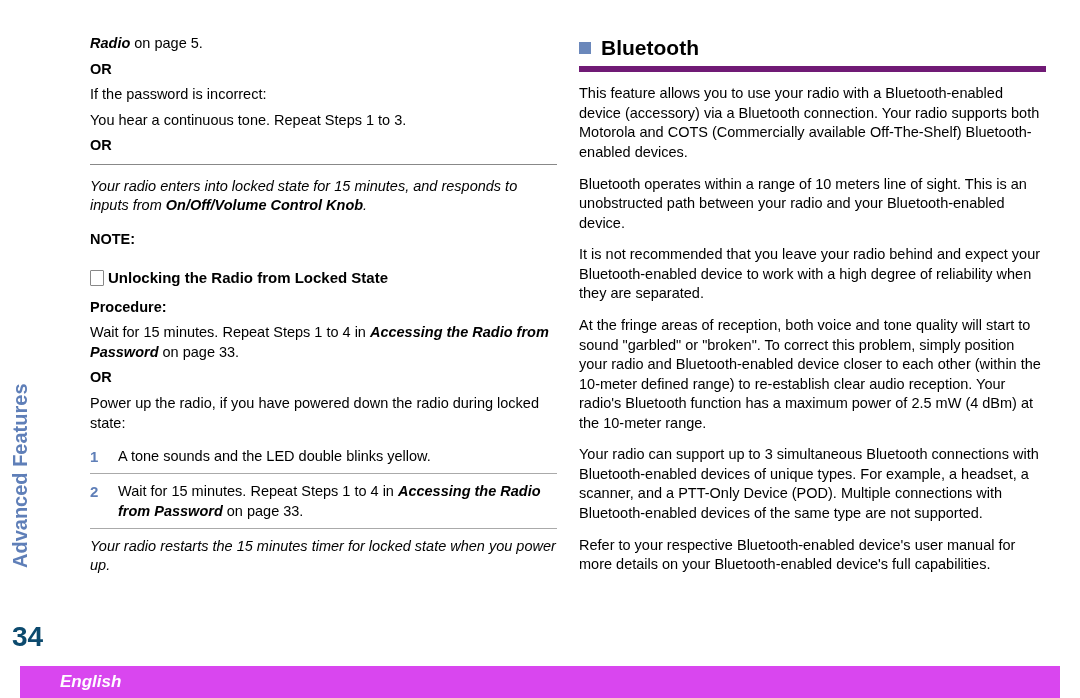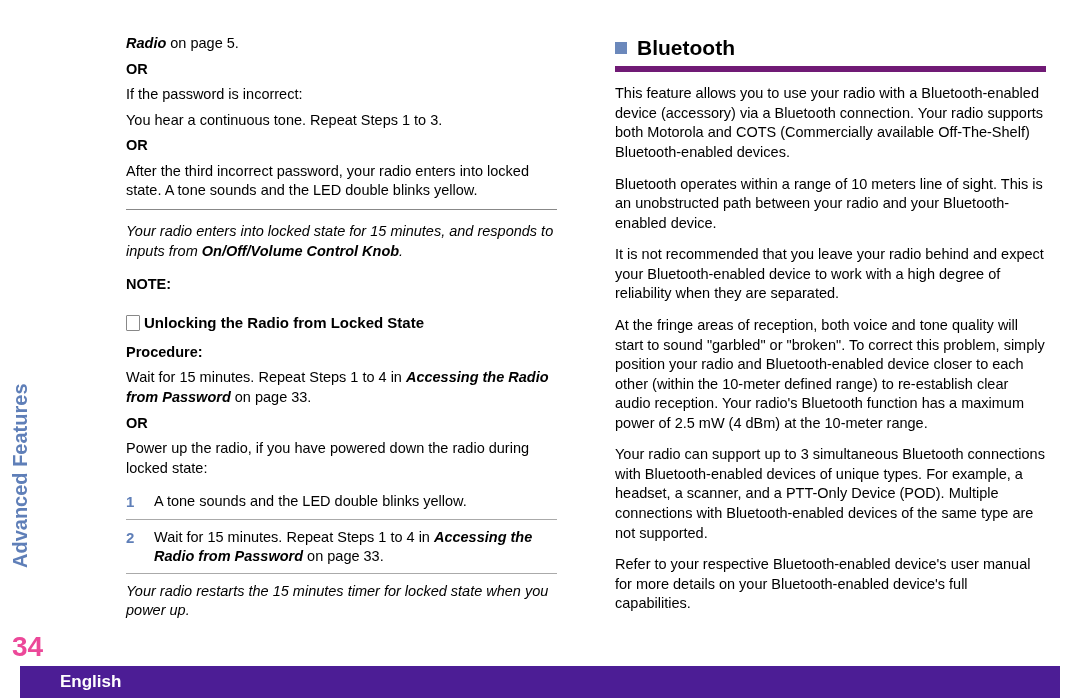--- a/index.html
+++ b/index.html
@@ -32,50 +32,50 @@
     transform: rotate(-90deg);
     transform-origin: left bottom;
     font-size: 20px;
     font-weight: bold;
     color: #5f7fb8;
     white-space: nowrap;
   }
   .page-number {
     position: absolute;
     left: 12px;
-    bottom: 32px;
+    bottom: 42px;
     font-size: 28px;
     font-weight: bold;
-    color: #ec4899;
+    color: #0c4a6e;
   }
   .footer-band {
     position: absolute;
     left: 20px;
     right: 20px;
     bottom: 0;
     height: 32px;
-    background: #4c1d95;
+    background: #d946ef;
     display: flex;
     align-items: center;
     padding-left: 40px;
+    font-style: italic;
   }
   .footer-text {
     color: #fff;
     font-weight: bold;
     font-size: 17px;
   }
   .columns {
     flex: 1;
     display: flex;
     gap: 22px;
   }
   .col {
     flex: 1;
     min-width: 0;
-    margin-left: 36px;
   }
   .para { margin-bottom: 6px; }
   .para-gap { margin-bottom: 14px; }
   .bolditalic { font-weight: bold; font-style: italic; }
   .bold { font-weight: bold; }
   .italic { font-style: italic; }
   .hr {
     border: none;
     border-top: 1px solid #888;
     margin: 8px 0 12px 0;
@@ -151,21 +151,20 @@
 
     <div class="col">
 
       <div class="para">
         <span class="bolditalic">Radio</span><span> on page 5.</span>
       </div>
       <div class="para bold">OR</div>
       <div class="para">If the password is incorrect:</div>
       <div class="para">You hear a continuous tone. Repeat Steps 1 to 3.</div>
       <div class="para bold">OR</div>
-      <div class="para">After the third incorrect password, your radio enters into locked state. A tone sounds and the LED double blinks yellow.</div>
 
       <hr class="hr">
 
       <div class="para-gap italic">
         <span>Your radio enters into locked state for 15 minutes, and responds to inputs from </span><span class="bolditalic">On/Off/Volume Control Knob</span><span>.</span>
       </div>
 
       <div class="note-block">
         <div class="note-label">NOTE:</div>
       </div>

